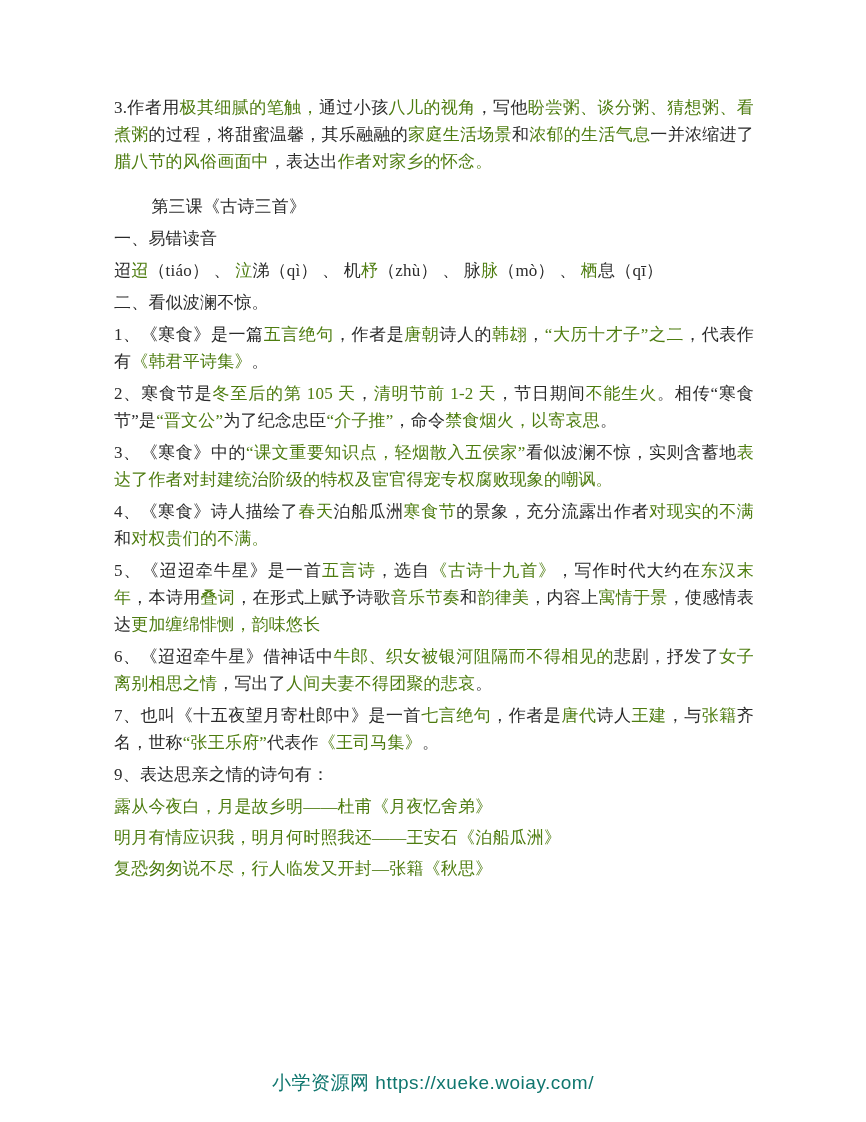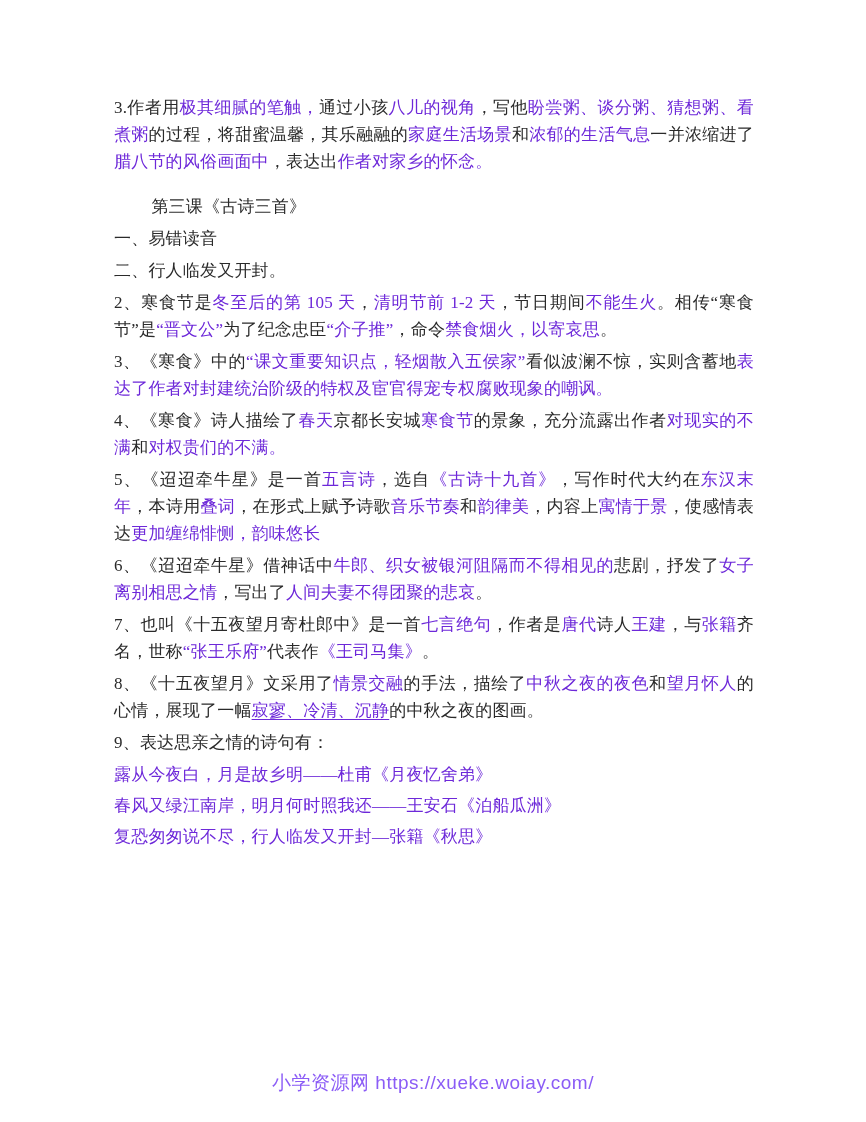--- a/index.html
+++ b/index.html
@@ -20,60 +20,61 @@
   }
   p.para {
     margin: 0 0 5px 0;
     font-size: 17px;
     line-height: 27px;
     text-align: justify;
     letter-spacing: 0.2px;
     word-break: break-all;
   }
   p.para span.black { color: #2a2a2a; }
-  p.para span.red { color: #6d28d9; }
+  p.para span.red { color: #4d7c0f; }
   p.para span.u {
     text-decoration: underline;
     text-underline-offset: 3px;
   }
   p.section-title {
     margin-top: 18px;
     text-indent: 2.2em;
   }
   p.poem { margin-bottom: 4px; }
   .footer {
     position: absolute;
     left: 0;
     bottom: 26px;
     width: 100%;
     text-align: center;
-    color: #8b5cf6;
+    color: #0f766e;
     font-size: 19px;
     letter-spacing: 0.5px;
     font-family: "Liberation Sans", "DejaVu Sans", sans-serif;
   }
 </style>
 </head>
 <body>
 
 <div class="content">
     <p class="para"><span class="black">3.作者用</span><span class="red">极其细腻的笔触，</span><span class="black">通过小孩</span><span class="red">八儿的视角</span><span class="black">，写他</span><span class="red">盼尝粥、谈分粥、猜想粥、看煮粥</span><span class="black">的过程，将甜蜜温馨，其乐融融的</span><span class="red">家庭生活场景</span><span class="black">和</span><span class="red">浓郁的生活气息</span><span class="black">一并浓缩进了</span><span class="red">腊八节的风俗画面中</span><span class="black">，表达出</span><span class="red">作者对家乡的怀念。</span></p>
     <p class="para section-title"><span class="black">第三课《古诗三首》</span></p>
     <p class="para"><span class="black">一、易错读音</span></p>
-    <p class="para"><span class="black">二、行人临发又开封。</span></p>
+    <p class="para"><span class="black">迢</span><span class="red">迢</span><span class="black">（tiáo） 、 </span><span class="red">泣</span><span class="black">涕（qì） 、 机</span><span class="red">杼</span><span class="black">（zhù） 、 脉</span><span class="red">脉</span><span class="black">（mò） 、 </span><span class="red">栖</span><span class="black">息（qī）</span></p>
+    <p class="para"><span class="black">二、看似波澜不惊。</span></p>
+    <p class="para"><span class="black">1、《寒食》是一篇</span><span class="red">五言绝句</span><span class="black">，作者是</span><span class="red">唐朝</span><span class="black">诗人的</span><span class="red">韩翃</span><span class="black">，</span><span class="red">“大历十才子”之二</span><span class="black">，代表作有</span><span class="red">《韩君平诗集》</span><span class="black">。</span></p>
     <p class="para"><span class="black">2、寒食节是</span><span class="red">冬至后的第 105 天</span><span class="black">，</span><span class="red">清明节前 1-2 天</span><span class="black">，节日期间</span><span class="red">不能生火</span><span class="black">。相传“寒食节”是</span><span class="red">“晋文公”</span><span class="black">为了纪念忠臣</span><span class="red">“介子推”</span><span class="black">，命令</span><span class="red">禁食烟火，以寄哀思</span><span class="black">。</span></p>
     <p class="para"><span class="black">3、《寒食》中的</span><span class="red">“课文重要知识点，轻烟散入五侯家”</span><span class="black">看似波澜不惊，实则含蓄地</span><span class="red">表达了作者对封建统治阶级的特权及宦官得宠专权腐败现象的嘲讽。</span></p>
-    <p class="para"><span class="black">4、《寒食》诗人描绘了</span><span class="red">春天</span><span class="black">京都长安城</span><span class="red">寒食节</span><span class="black">的景象，充分流露出作者</span><span class="red">对现实的不满</span><span class="black">和</span><span class="red">对权贵们的不满。</span></p>
+    <p class="para"><span class="black">4、《寒食》诗人描绘了</span><span class="red">春天</span><span class="black">泊船瓜洲</span><span class="red">寒食节</span><span class="black">的景象，充分流露出作者</span><span class="red">对现实的不满</span><span class="black">和</span><span class="red">对权贵们的不满。</span></p>
     <p class="para"><span class="black">5、《迢迢牵牛星》是一首</span><span class="red">五言诗</span><span class="black">，选自</span><span class="red">《古诗十九首》</span><span class="black">，写作时代大约在</span><span class="red">东汉末年</span><span class="black">，本诗用</span><span class="red">叠词</span><span class="black">，在形式上赋予诗歌</span><span class="red">音乐节奏</span><span class="black">和</span><span class="red">韵律美</span><span class="black">，内容上</span><span class="red">寓情于景</span><span class="black">，使感情表达</span><span class="red">更加缠绵悱恻，韵味悠长</span></p>
     <p class="para"><span class="black">6、《迢迢牵牛星》借神话中</span><span class="red">牛郎、织女被银河阻隔而不得相见的</span><span class="black">悲剧，抒发了</span><span class="red">女子离别相思之情</span><span class="black">，写出了</span><span class="red">人间夫妻不得团聚的悲哀</span><span class="black">。</span></p>
     <p class="para"><span class="black">7、也叫《十五夜望月寄杜郎中》是一首</span><span class="red">七言绝句</span><span class="black">，作者是</span><span class="red">唐代</span><span class="black">诗人</span><span class="red">王建</span><span class="black">，与</span><span class="red">张籍</span><span class="black">齐名，世称</span><span class="red">“张王乐府”</span><span class="black">代表作</span><span class="red">《王司马集》</span><span class="black">。</span></p>
-    <p class="para"><span class="black">8、《十五夜望月》文采用了</span><span class="red">情景交融</span><span class="black">的手法，描绘了</span><span class="red">中秋之夜的夜色</span><span class="black">和</span><span class="red">望月怀人</span><span class="black">的心情，展现了一幅</span><span class="red u">寂寥、冷清、沉静</span><span class="black">的中秋之夜的图画。</span></p>
     <p class="para"><span class="black">9、表达思亲之情的诗句有：</span></p>
     <p class="para poem"><span class="red">露从今夜白，月是故乡明——杜甫《月夜忆舍弟》</span></p>
-    <p class="para poem"><span class="red">春风又绿江南岸，明月何时照我还——王安石《泊船瓜洲》</span></p>
+    <p class="para poem"><span class="red">明月有情应识我，明月何时照我还——王安石《泊船瓜洲》</span></p>
     <p class="para poem"><span class="red">复恐匆匆说不尽，行人临发又开封—张籍《秋思》</span></p>
   </div>
 
 <div class="footer">
   <span>小学资源网</span>
   <span> </span>
   <span>https://xueke.woiay.com/</span>
 </div>
 
 </body></html>

